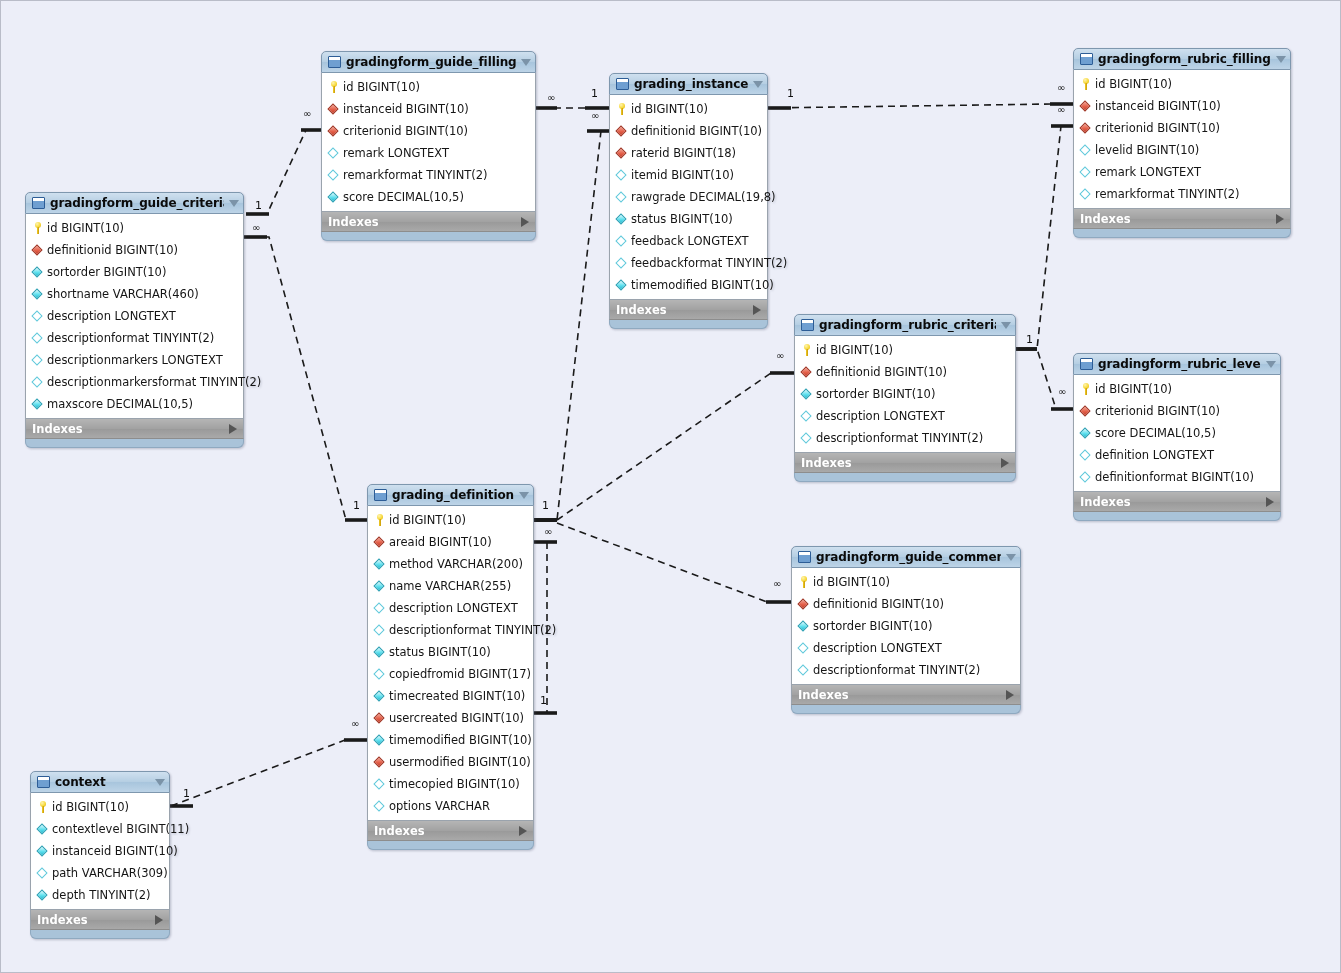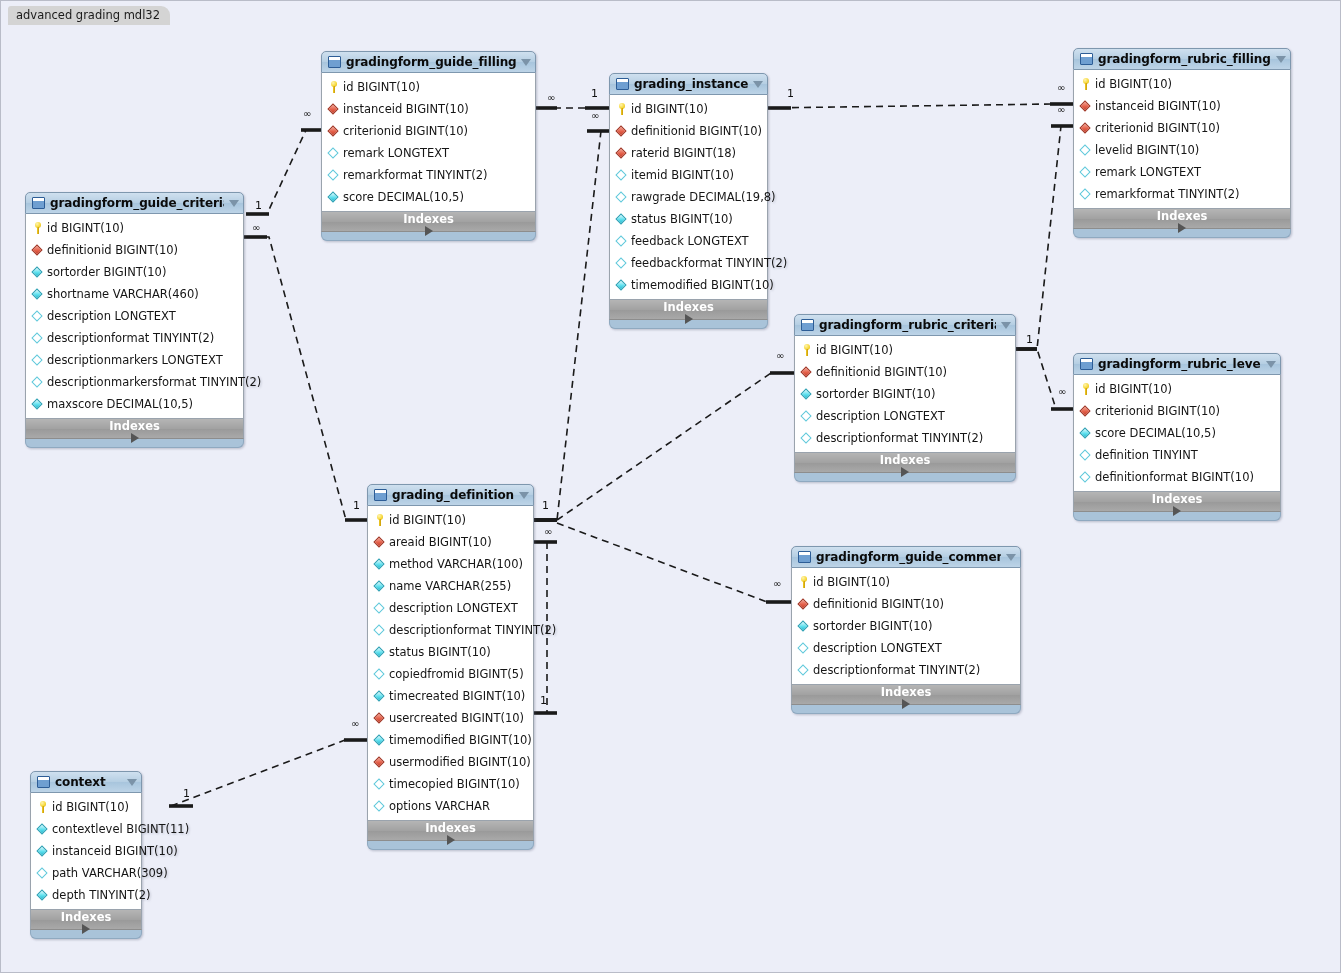--- a/index.html
+++ b/index.html
@@ -150,21 +150,20 @@
     align-items: center;
     height: 19px;
     padding: 0 6px 0 6px;
     background: linear-gradient(to bottom, #b5b5b5 0%, #a2a2a2 50%, #999999 51%, #a9a9a9 100%);
     border-left: 1px solid #9aa3ad;
     border-right: 1px solid #9aa3ad;
     border-bottom: 1px solid #8d8d8d;
     font-size: 11.5px;
     font-weight: bold;
     color: #ffffff;
-    flex-direction: column;
   }
   .tbl-idx .idx-label { flex: 1 1 auto; }
   .tbl-idx .idx-arrow {
     flex: 0 0 auto;
     width: 0; height: 0;
     border-top: 5px solid transparent;
     border-bottom: 5px solid transparent;
     border-left: 8px solid #555555;
   }
   .tbl-foot {
@@ -175,23 +174,20 @@
     border-bottom-left-radius: 6px;
     border-bottom-right-radius: 6px;
     box-sizing: border-box;
   }
 </style>
 </head>
 <body>
 
 <div id="canvas">
 
-  <div id="tabstrip">
-    <div id="tab">advanced grading mdl32</div>
-  </div>
 
   <svg id="links" viewBox="0 0 1341 973" width="1341" height="973">
       <g>
         <path d="M 248,213 L 266,213 L 305,129 L 320,129" fill="none" stroke="#1a1a1a" stroke-width="1.6" stroke-dasharray="7,5"></path>
         <line x1="245" y1="213" x2="268" y2="213" stroke="#1a1a1a" stroke-width="3.6" stroke-linecap="butt"></line>
         <line x1="300" y1="129" x2="323" y2="129" stroke="#1a1a1a" stroke-width="3.6" stroke-linecap="butt"></line>
         <text x="254" y="208" class="card-label" font-size="11">1</text>
         <text x="302" y="116" class="card-label inf" font-size="10">∞</text>
       </g>
       <g>
@@ -488,21 +484,21 @@
           <div class="col">
             <span class="mk dm fk"></span>
             <span>criterionid BIGINT(10)</span>
           </div>
           <div class="col">
             <span class="mk dm nn"></span>
             <span>score DECIMAL(10,5)</span>
           </div>
           <div class="col">
             <span class="mk dm null"></span>
-            <span>definition TINYINT</span>
+            <span>definition LONGTEXT</span>
           </div>
           <div class="col">
             <span class="mk dm null"></span>
             <span>definitionformat BIGINT(10)</span>
           </div>
         </div>
         <div class="tbl-idx">
           <span class="idx-label">Indexes</span>
           <span class="idx-arrow"></span>
         </div>
@@ -518,41 +514,41 @@
           <div class="col">
             <span class="mk pk"></span>
             <span>id BIGINT(10)</span>
           </div>
           <div class="col">
             <span class="mk dm fk"></span>
             <span>areaid BIGINT(10)</span>
           </div>
           <div class="col">
             <span class="mk dm nn"></span>
-            <span>method VARCHAR(100)</span>
+            <span>method VARCHAR(200)</span>
           </div>
           <div class="col">
             <span class="mk dm nn"></span>
             <span>name VARCHAR(255)</span>
           </div>
           <div class="col">
             <span class="mk dm null"></span>
             <span>description LONGTEXT</span>
           </div>
           <div class="col">
             <span class="mk dm null"></span>
             <span>descriptionformat TINYINT(2)</span>
           </div>
           <div class="col">
             <span class="mk dm nn"></span>
             <span>status BIGINT(10)</span>
           </div>
           <div class="col">
             <span class="mk dm null"></span>
-            <span>copiedfromid BIGINT(5)</span>
+            <span>copiedfromid BIGINT(17)</span>
           </div>
           <div class="col">
             <span class="mk dm nn"></span>
             <span>timecreated BIGINT(10)</span>
           </div>
           <div class="col">
             <span class="mk dm fk"></span>
             <span>usercreated BIGINT(10)</span>
           </div>
           <div class="col">
@@ -605,21 +601,21 @@
             <span class="mk dm null"></span>
             <span>descriptionformat TINYINT(2)</span>
           </div>
         </div>
         <div class="tbl-idx">
           <span class="idx-label">Indexes</span>
           <span class="idx-arrow"></span>
         </div>
         <div class="tbl-foot"></div>
       </div>
-      <div class="tbl" style="left: 29px; top: 770px; width: 112px;">
+      <div class="tbl" style="left: 29px; top: 770px; width: 140px;">
         <div class="tbl-hdr">
           <span class="tbl-icon"></span>
           <span class="tbl-title">context</span>
           <span class="tbl-caret"></span>
         </div>
         <div class="tbl-cols">
           <div class="col">
             <span class="mk pk"></span>
             <span>id BIGINT(10)</span>
           </div>

